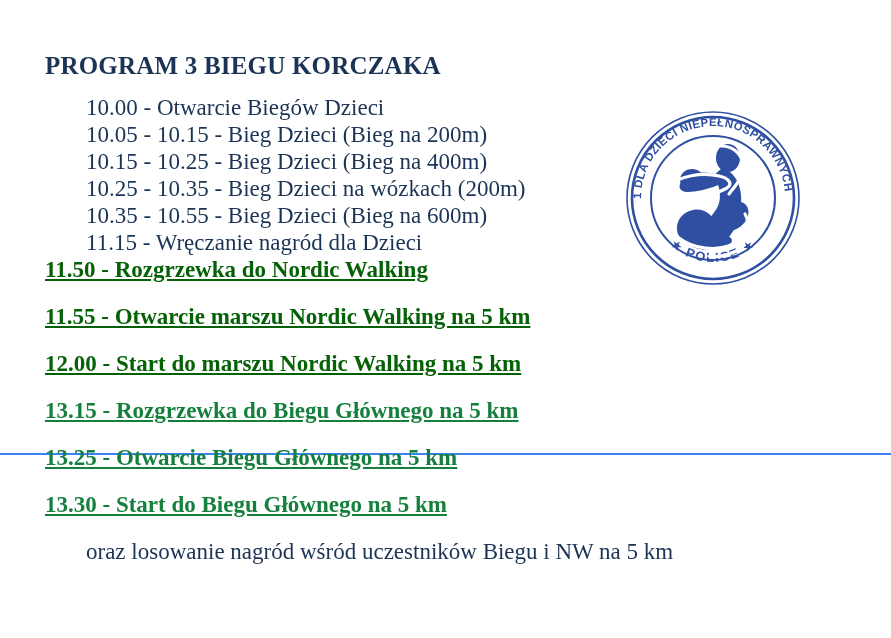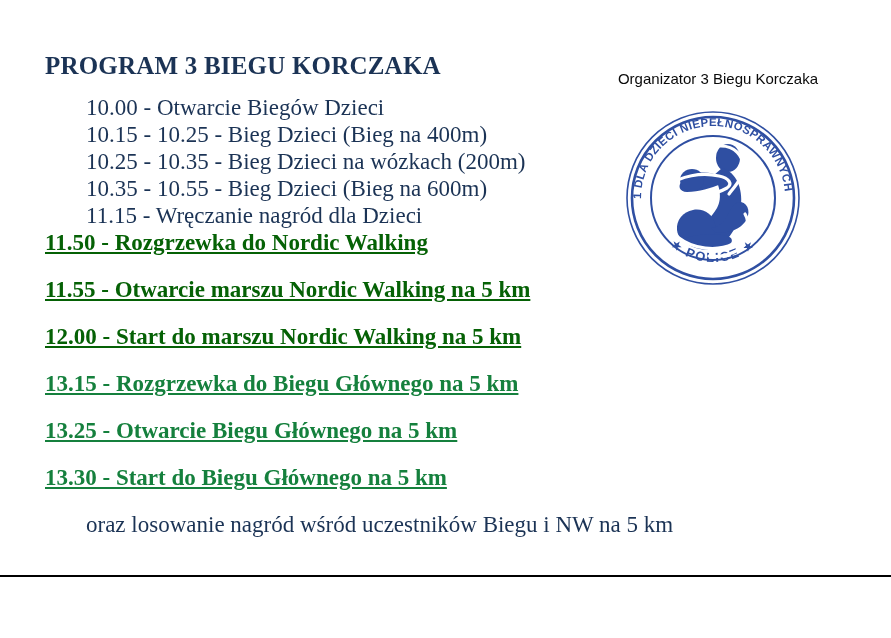--- a/index.html
+++ b/index.html
@@ -11,23 +11,23 @@
     width: 891px;
     height: 638px;
     background: #ffffff;
     font-family: "Liberation Serif", "DejaVu Serif", serif;
     overflow: hidden;
     position: relative;
   }
   .page {
     position: relative;
     width: 891px;
-    height: 577px;
+    height: 455px;
     box-sizing: border-box;
-    border-bottom: 2px solid #000000;
+    border-bottom: 2px solid #3b82f6;
     background: #ffffff;
   }
 
   
   .program {
     position: absolute;
     left: 45px;
     top: 52px;
     width: 560px;
   }
@@ -90,37 +90,35 @@
 </head>
 <body>
 
 <div class="page">
 
   <div class="program">
     <h1 class="program-title">PROGRAM 3 BIEGU KORCZAKA</h1>
 
     <div class="schedule">
         <div class="line navy tight">10.00 - Otwarcie Biegów Dzieci</div>
+        <div class="line navy tight">10.05 - 10.15 - Bieg Dzieci (Bieg na 200m)</div>
         <div class="line navy tight">10.15 - 10.25 - Bieg Dzieci (Bieg na 400m)</div>
         <div class="line navy tight">10.25 - 10.35 - Bieg Dzieci na wózkach (200m)</div>
         <div class="line navy tight">10.35 - 10.55 - Bieg Dzieci (Bieg na 600m)</div>
         <div class="line navy tight">11.15 - Wręczanie nagród dla Dzieci</div>
         <div class="line green tight bold">11.50 - Rozgrzewka do Nordic Walking</div>
         <div class="line green spaced bold">11.55 - Otwarcie marszu Nordic Walking na 5 km</div>
         <div class="line green spaced bold">12.00 - Start do marszu Nordic Walking na 5 km</div>
         <div class="line red spaced bold">13.15 - Rozgrzewka do Biegu Głównego na 5 km</div>
         <div class="line red spaced bold">13.25 - Otwarcie Biegu Głównego na 5 km</div>
         <div class="line red spaced bold">13.30 - Start do Biegu Głównego na 5 km</div>
         <div class="line navy spaced">oraz losowanie nagród wśród uczestników Biegu i NW na 5 km</div>
       </div>
   </div>
 
-  <div class="organizer">
-    <div class="organizer-label">Organizator 3 Biegu Korczaka</div>
-  </div>
 
   <div class="logo-wrap">
     <svg viewBox="0 0 180 182" xmlns="http://www.w3.org/2000/svg">
       <defs>
         <path id="ringTop" d="M 18,92 A 72,72 0 0 1 162,92"></path>
         <path id="ringBottom" d="M 26,92 A 64,64 0 0 0 154,92"></path>
       </defs>
 
       <circle cx="90" cy="92" r="86" fill="#ffffff" stroke="#2f4fa2" stroke-width="1.6"></circle>
       <circle cx="90" cy="92" r="81" fill="#ffffff" stroke="#2f4fa2" stroke-width="2.6"></circle>

